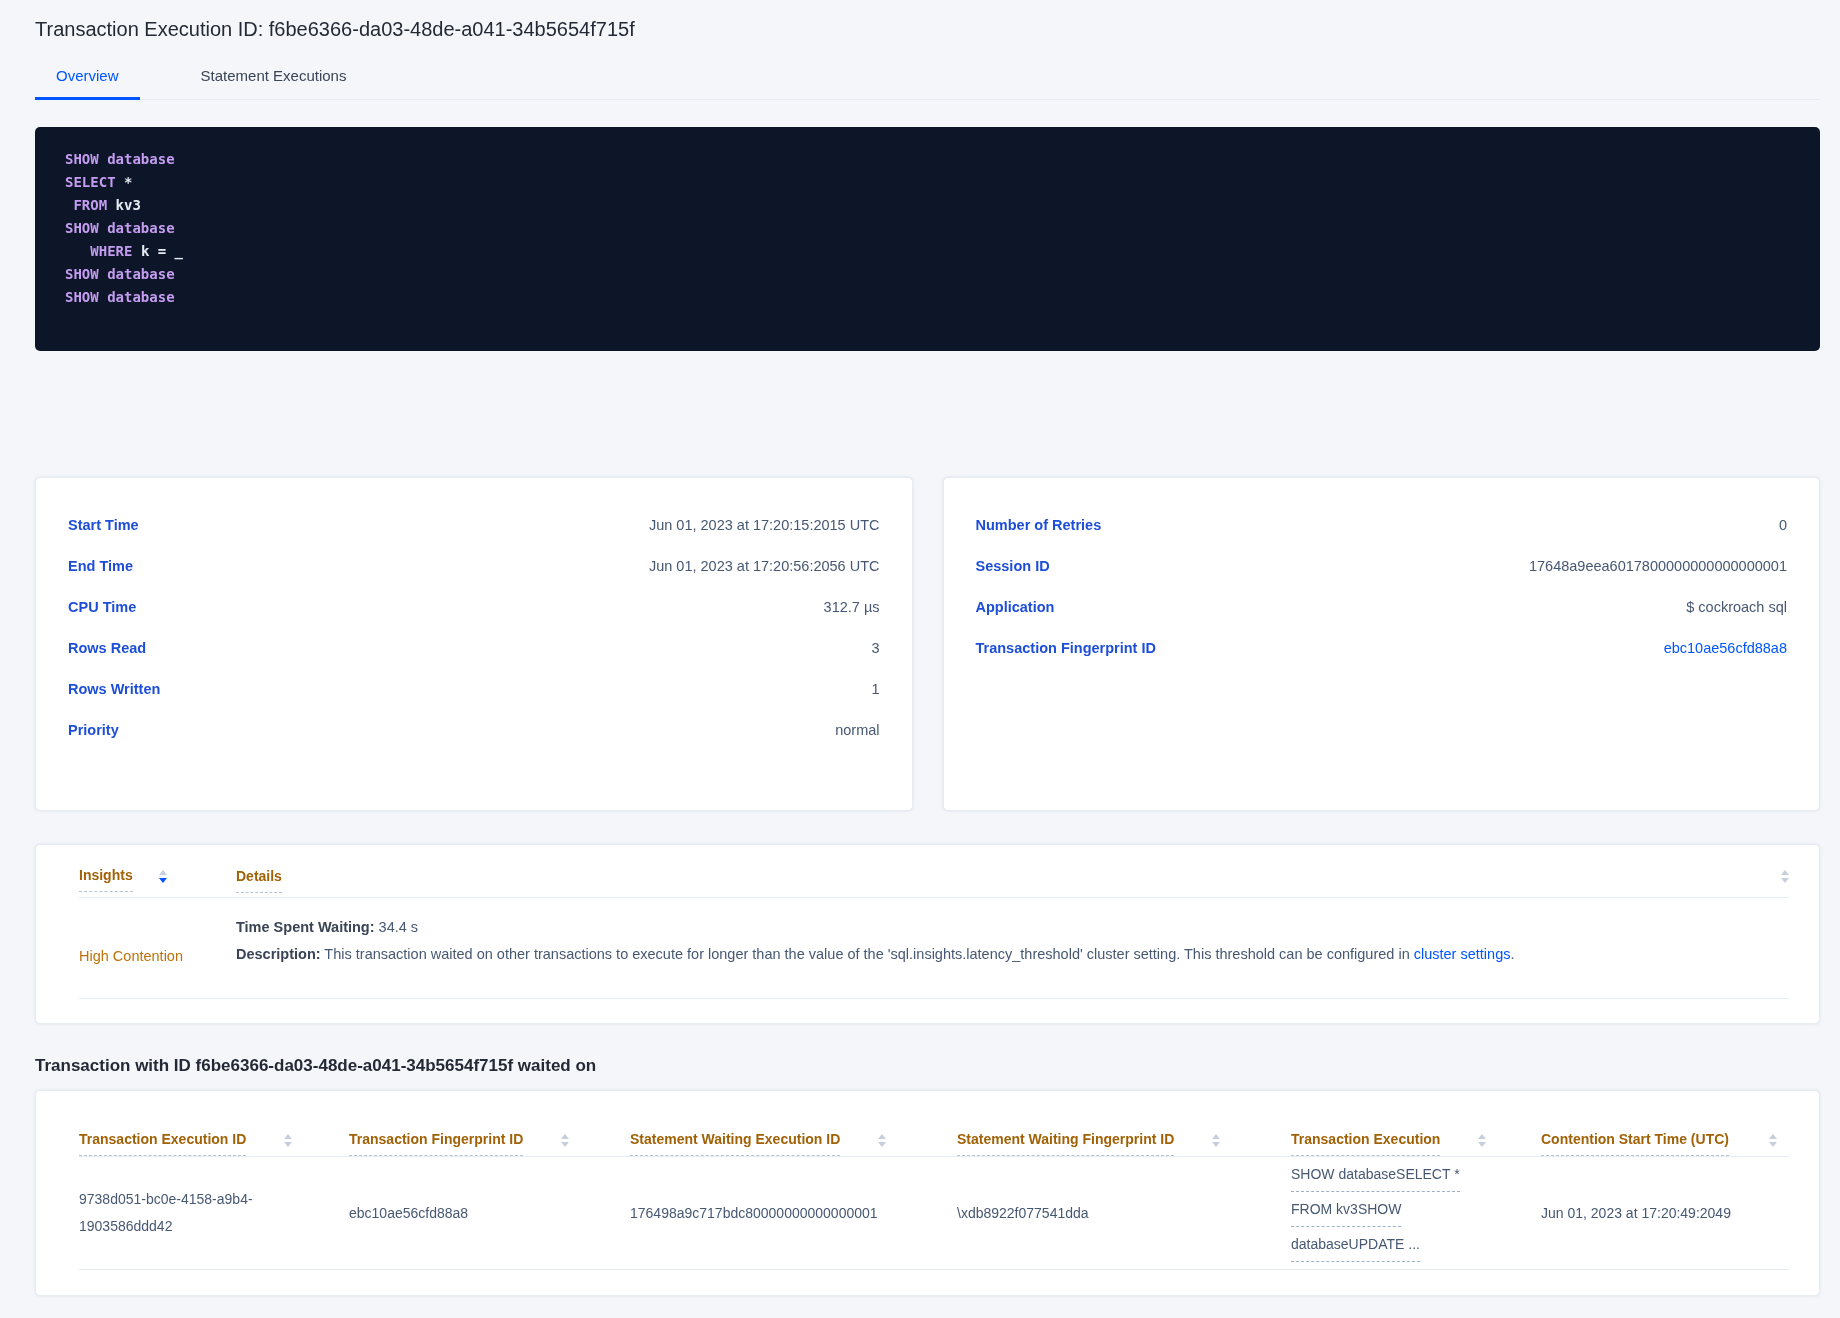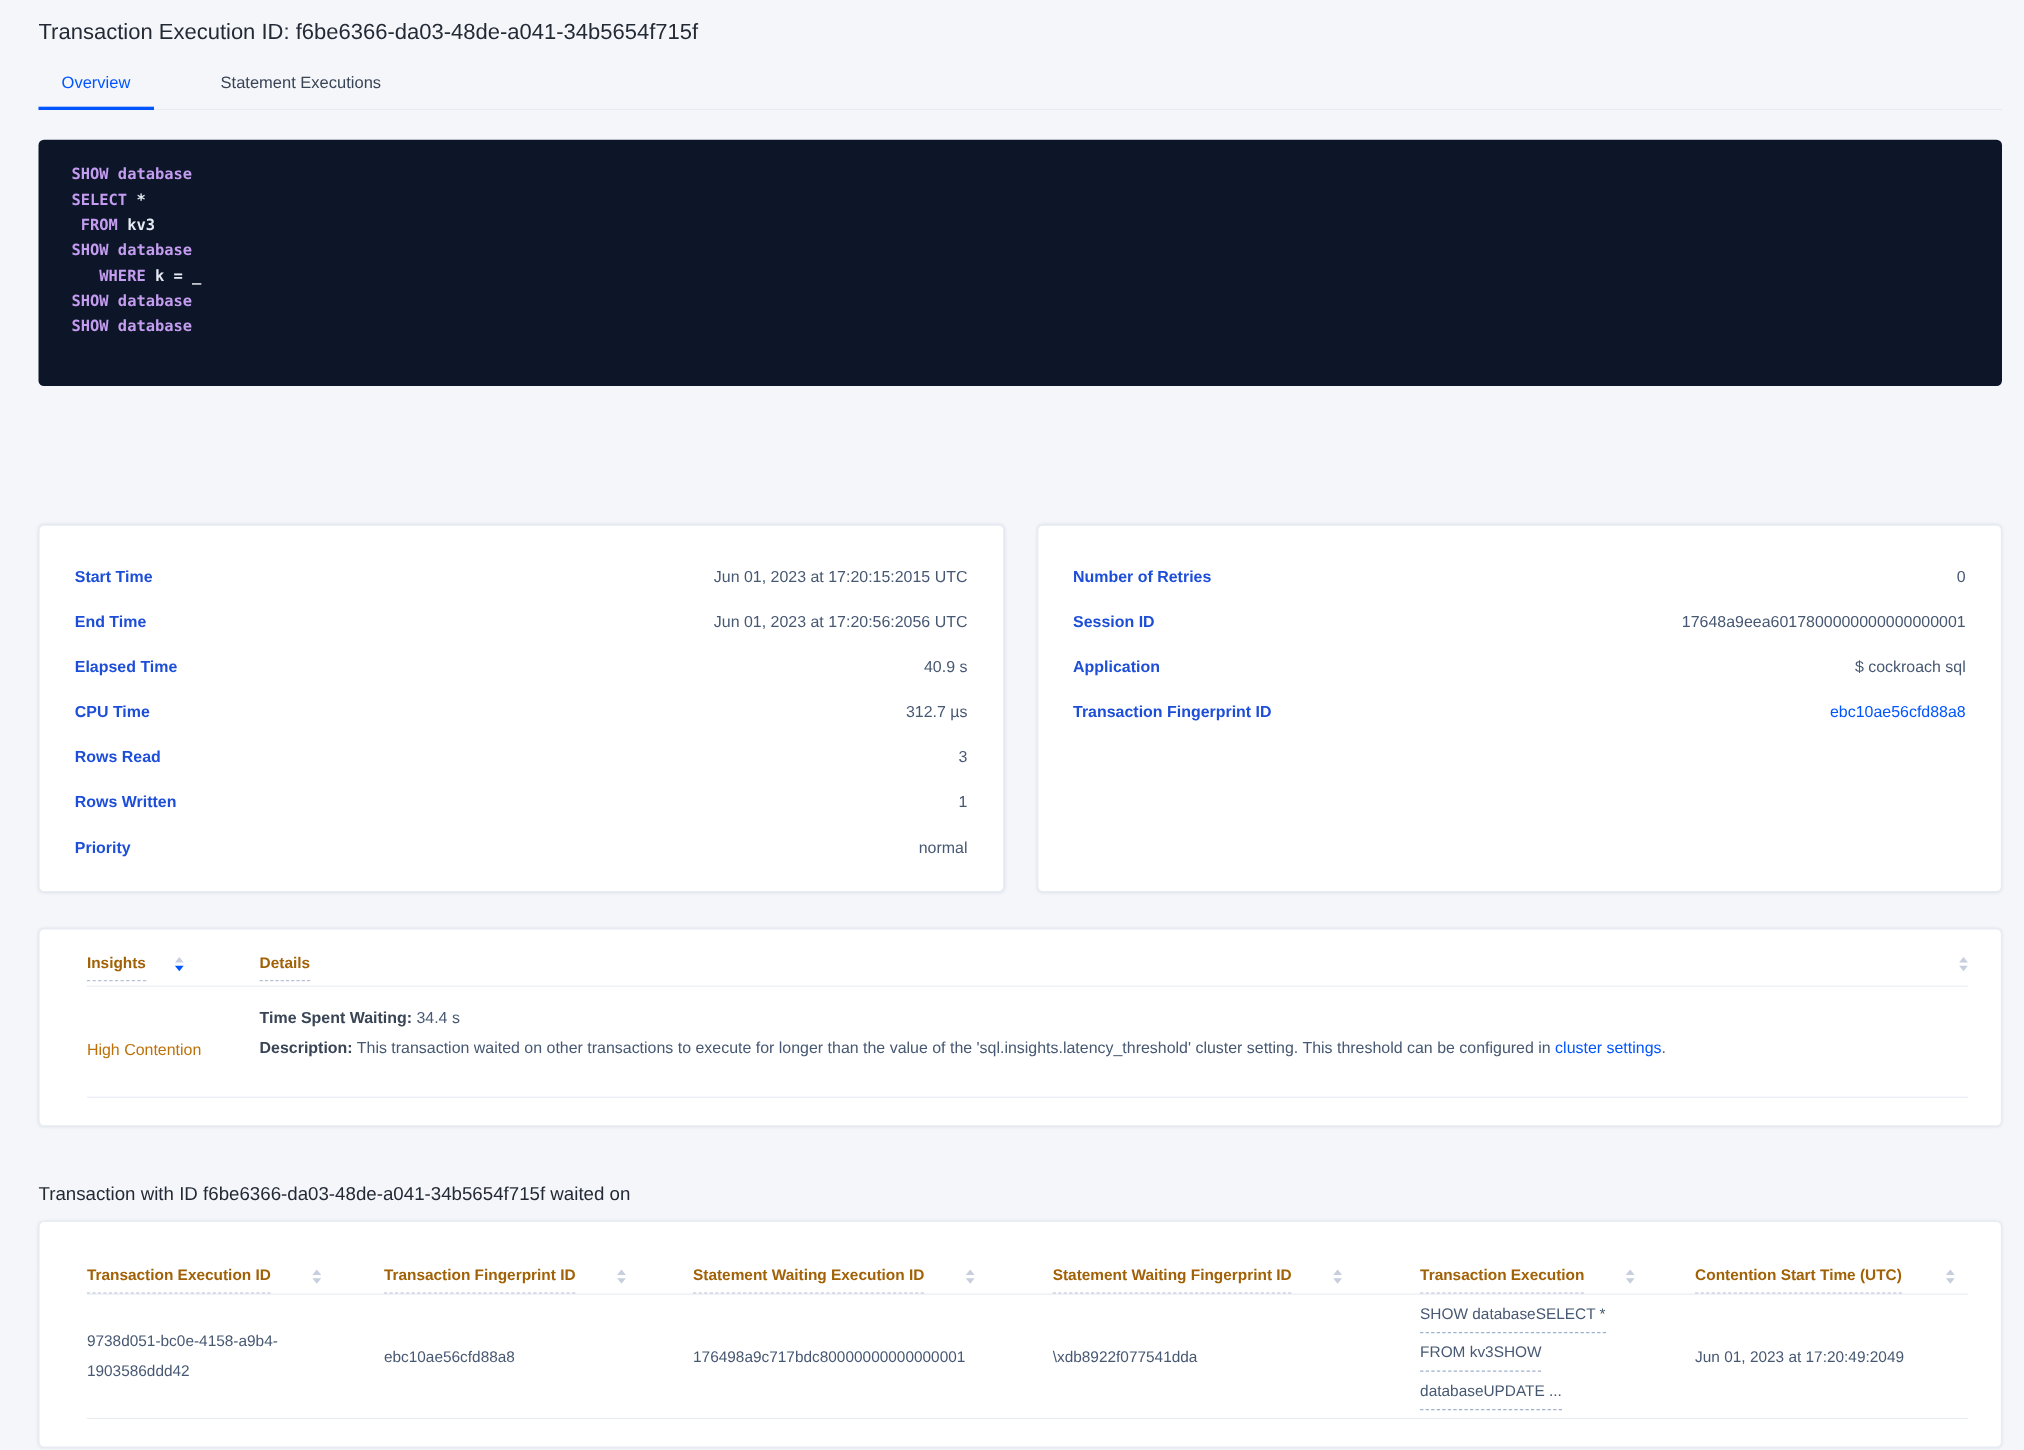--- a/index.html
+++ b/index.html
@@ -54,21 +54,21 @@
   .ins-col1 .sorticon { margin-left:26px; }
   .ins-spacer { flex:1; }
   .ins-row { display:flex; padding-top:16px; min-height:100px; }
   .insight-name { width:157px; display:flex; align-items:center; font-size:14.5px; color:#bd7109; }
   .insight-details { flex:1; font-size:14.5px; color:#475872; line-height:27px; }
   .insight-details b { color:#394455; }
   .text-link { color:#0055ff; cursor:pointer; }
   .card-foot { height:17px; }
 
   
-  .waited-heading { margin:52px 0 0; font-size:17px; font-weight:normal; color:#242a35; }
+  .waited-heading { margin:32px 0 0; font-size:17px; font-weight:bold; color:#242a35; }
   .waited-card { margin-top:14px; height:206px; }
   .tbl { margin:0 30px; padding-left:13px; }
   .wgrid { display:grid; grid-template-columns:270px 281px 327px 334px 250px 1fr; }
   .wgrid .hcell { padding-top:40px; display:flex; align-items:flex-start; }
   .wgrid.datarow { min-height:112px; align-items:center; font-size:14px; color:#475872; line-height:27px; }
   .wgrid.datarow > div { padding-right:30px; }
   .cell-id { max-width:220px; word-wrap:break-word; }
   .exec-line { width:max-content; border-bottom:1px dashed #9fb0cc; padding-bottom:3px; margin-bottom:4px; white-space:nowrap; cursor:pointer; }
   .hcell.last { justify-content:space-between; padding-right:12px; }
 </style>
@@ -101,24 +101,20 @@
     <div class="card summary-card">
       <div class="kv-row">
         <span class="kv-label">Start Time</span>
         <span class="kv-value">Jun 01, 2023 at 17:20:15:2015 UTC</span>
       </div>
       <div class="kv-row">
         <span class="kv-label">End Time</span>
         <span class="kv-value">Jun 01, 2023 at 17:20:56:2056 UTC</span>
       </div>
       <div class="kv-row">
-        <span class="kv-label">Elapsed Time</span>
-        <span class="kv-value">40.9 s</span>
-      </div>
-      <div class="kv-row">
         <span class="kv-label">CPU Time</span>
         <span class="kv-value">312.7 µs</span>
       </div>
       <div class="kv-row">
         <span class="kv-label">Rows Read</span>
         <span class="kv-value">3</span>
       </div>
       <div class="kv-row">
         <span class="kv-label">Rows Written</span>
         <span class="kv-value">1</span>

